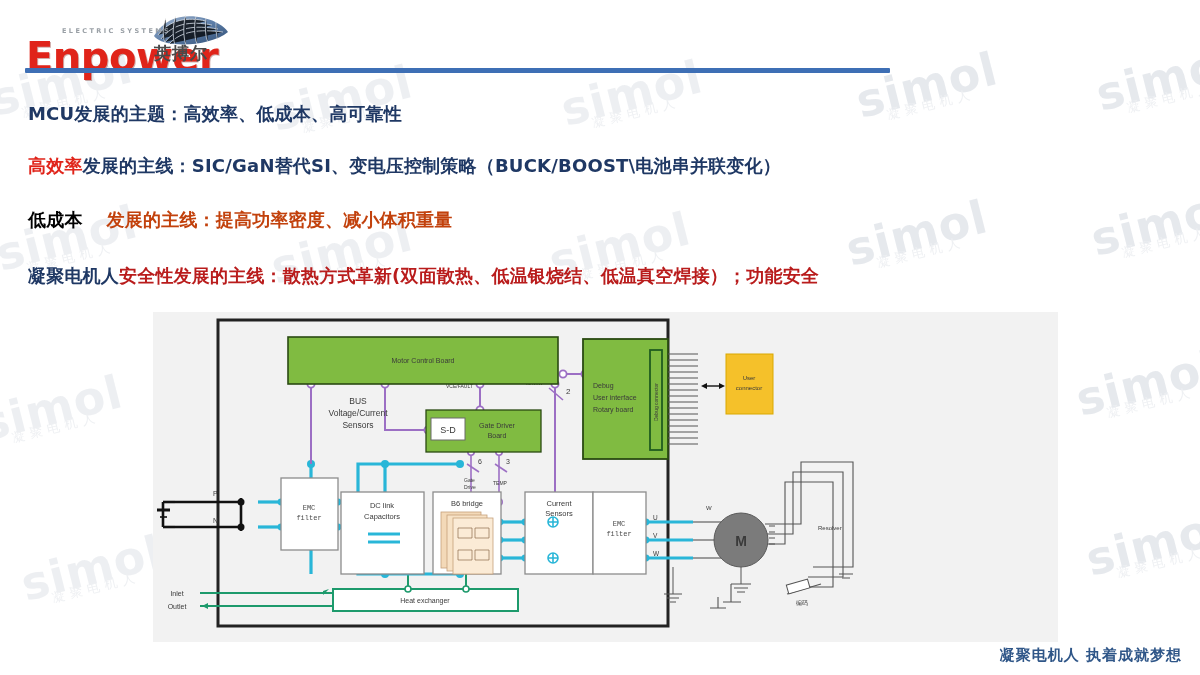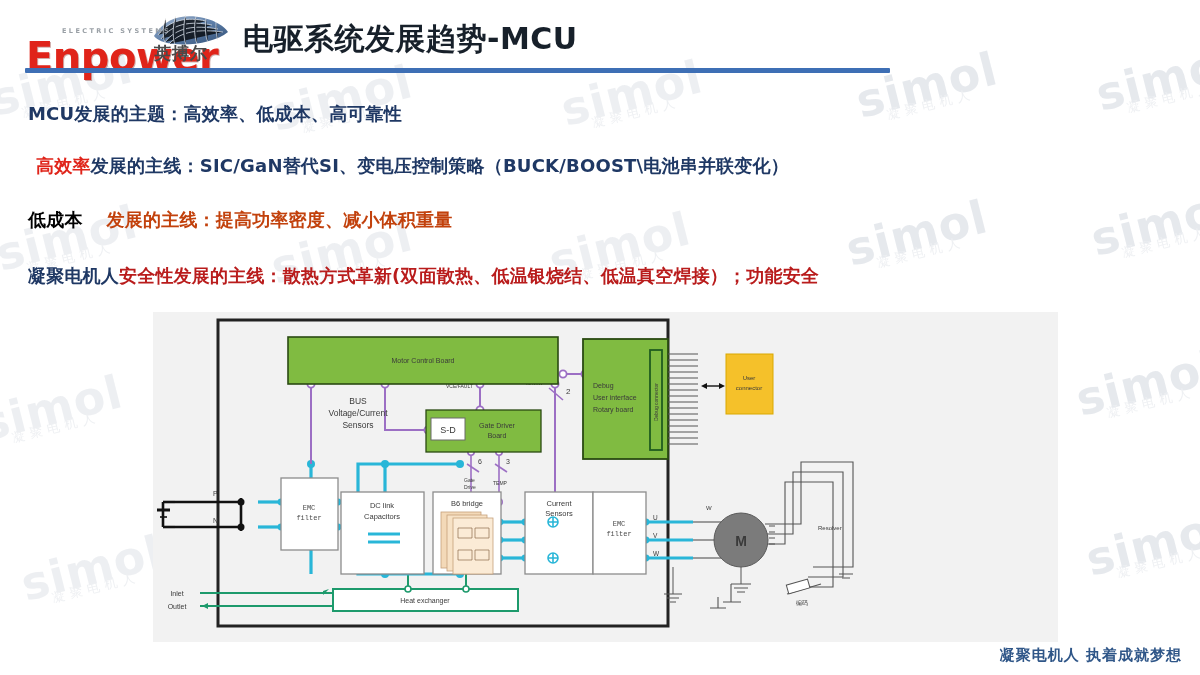--- a/index.html
+++ b/index.html
@@ -100,21 +100,21 @@
   .bline {
     position: absolute;
     font-size: 18px;
     font-weight: 700;
     color: #1f3864;
     font-family: "DejaVu Sans", sans-serif;
     white-space: nowrap;
     letter-spacing: .2px;
   }
   .bl1 { left: 28px; top: 102px; }
-  .bl2 { left: 36px; top: 154px; }
+  .bl2 { left: 28px; top: 154px; }
   .bl3 { left: 28px; top: 208px; }
   .bl4 { left: 28px; top: 264px; }
 
   
   .diagram {
     position: absolute;
     left: 153px; top: 312px;
     width: 905px; height: 330px;
     z-index: 10;
     background: #f2f2f2;
@@ -228,21 +228,20 @@
           <path d="M34 3 C 31 11, 31 25, 34 33"></path>
           <path d="M44 4 C 42 12, 42 25, 45 32"></path>
           <path d="M54 6 C 53 13, 53 25, 56 30"></path>
           <path d="M64 10 C 64 16, 64 24, 66 28"></path>
         </g>
       </svg>
       <div class="logo-sub">ELECTRIC SYSTEMS</div>
       <div class="logo-en">Enpower</div>
       <div class="logo-cjk">英搏尔</div>
     </div>
-    <div class="slide-title">电驱系统发展趋势-MCU</div>
   </div>
   <div class="title-rule"></div>
 
   <div class="bullets">
     <div class="bline bl1"><span style="color: rgb(31, 56, 100);">MCU发展的主题：高效率、低成本、高可靠性</span></div>
     <div class="bline bl2"><span style="color: rgb(224, 36, 26);">高效率</span><span style="color: rgb(31, 56, 100);">发展的主线：SIC/GaN替代SI、变电压控制策略（BUCK/BOOST\电池串并联变化）</span></div>
     <div class="bline bl3"><span style="color: #000000;">低成本</span><span style="color: #c2410c; margin-left: 24px;">发展的主线：提高功率密度、减小体积重量</span></div>
     <div class="bline bl4"><span style="color: rgb(31, 56, 100);">凝聚电机人</span><span style="color: #b91c1c;">安全性</span><span style="color: #b91c1c;">发展的主线：散热方式革新(双面散热、低温银烧结、低温真空焊接）；功能安全</span></div>
   </div>
 

